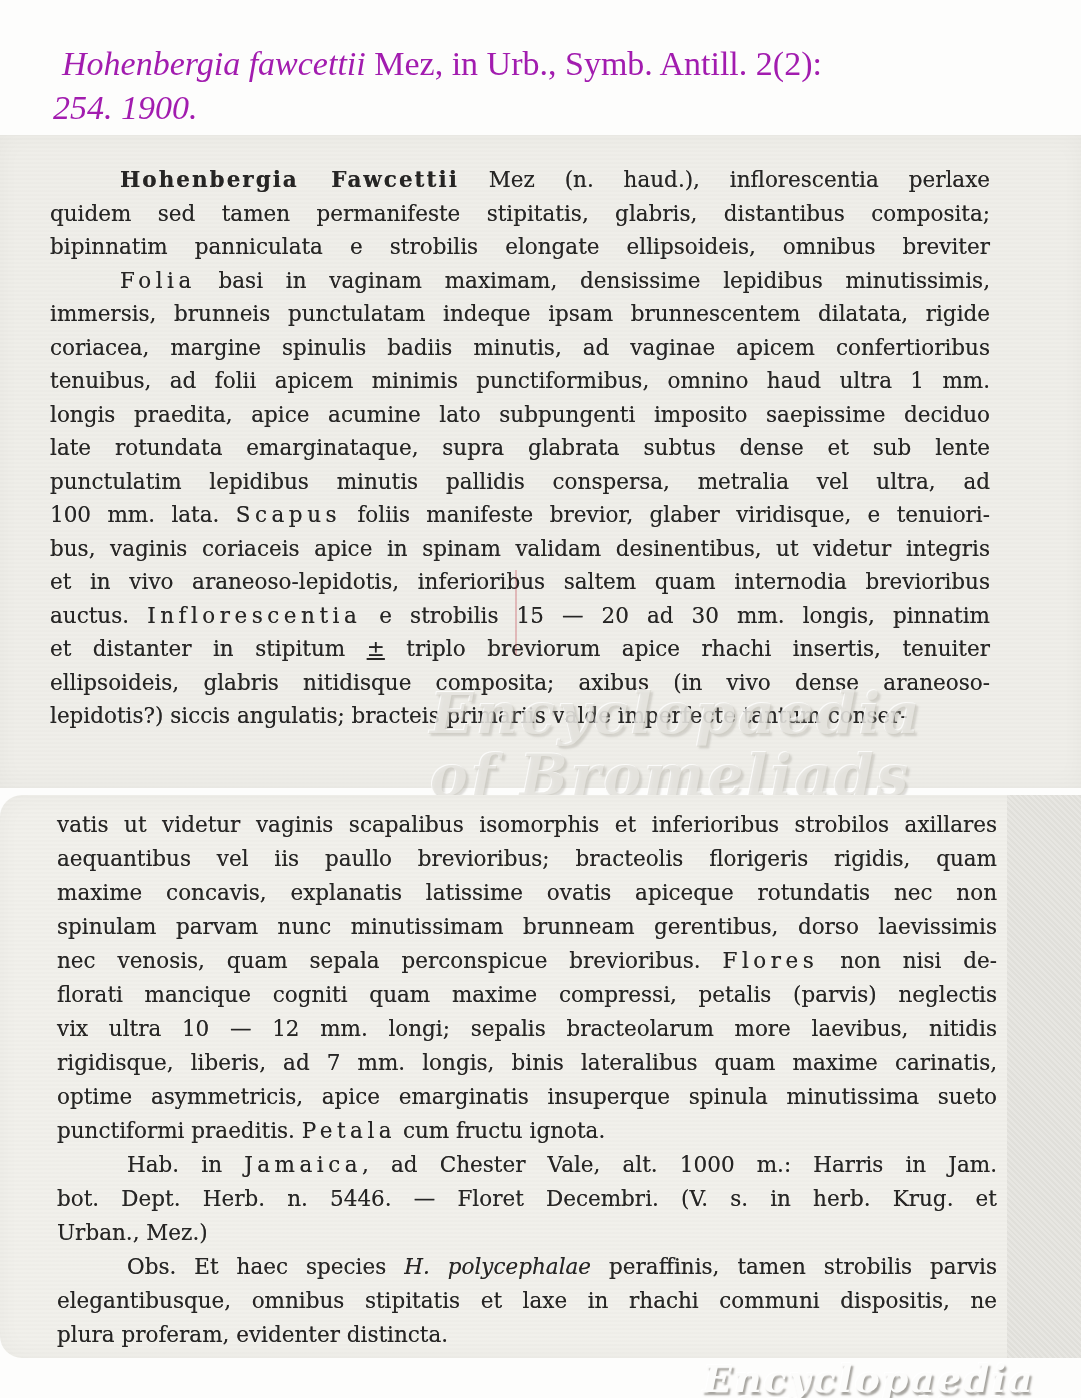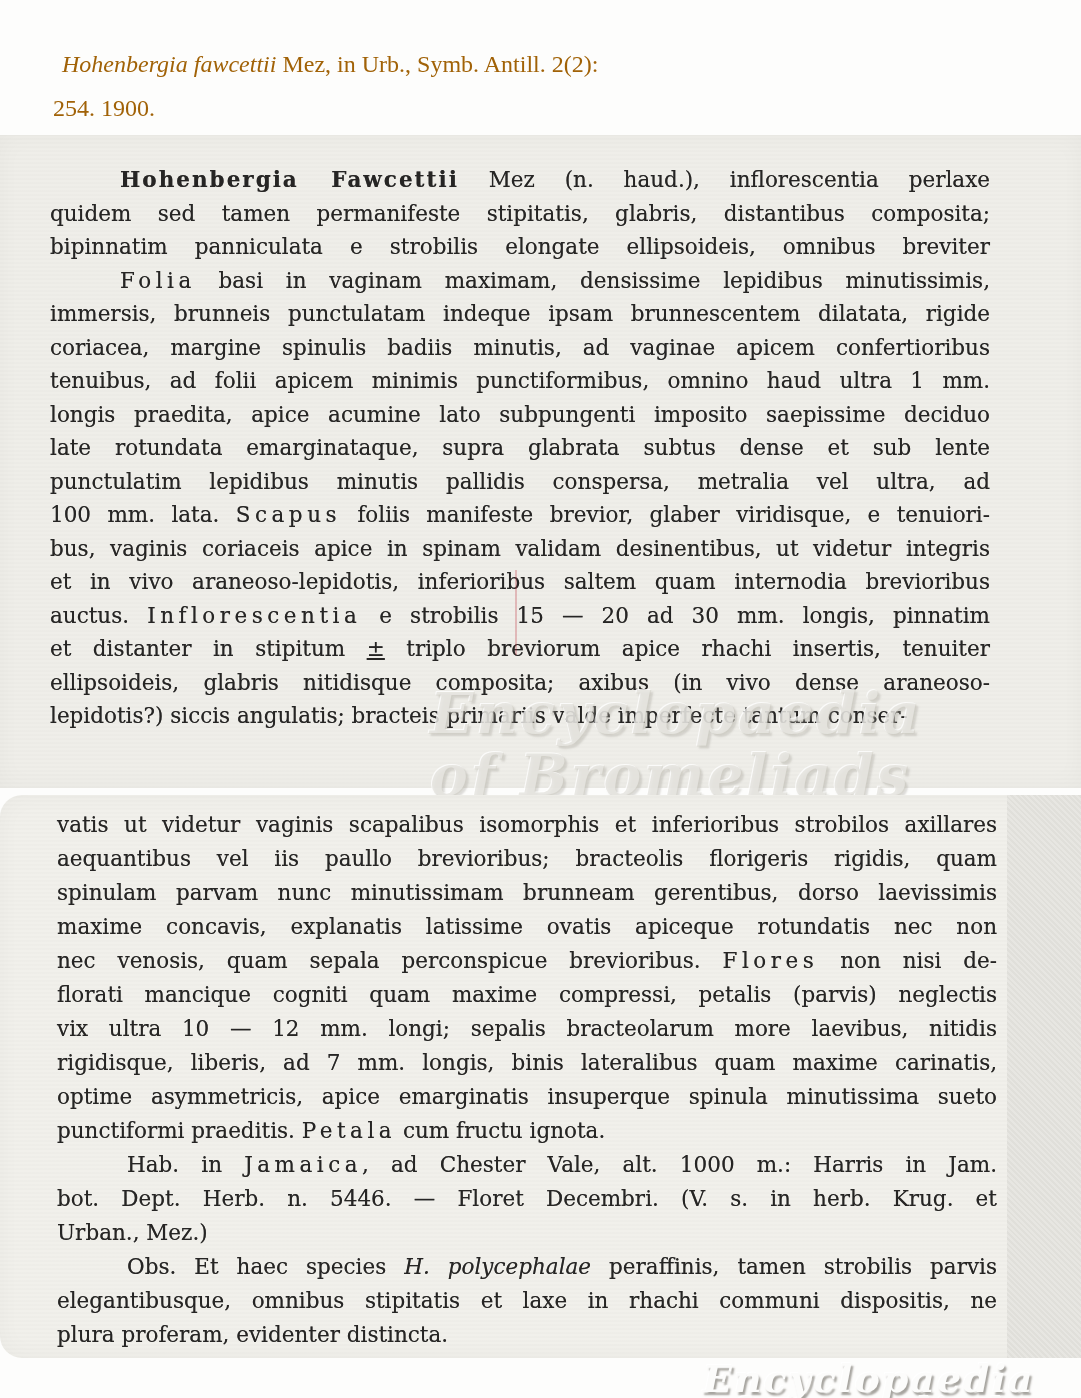--- a/index.html
+++ b/index.html
@@ -1,23 +1,23 @@
 <!DOCTYPE html>
 <html><head>
 <meta charset="utf-8">
 <style>
   html,body{margin:0;padding:0;}
   body{width:1081px;height:1398px;background:#fdfdfc;position:relative;overflow:hidden;
        font-family:"Liberation Serif", serif;}
 
   
-  .header{position:absolute;left:62px;top:42px;width:960px;color:#a16207;
-          font-size:24px;line-height:44px;font-family:"Liberation Serif", serif;}
+  .header{position:absolute;left:62px;top:42px;width:960px;color:#a21caf;
+          font-size:34px;line-height:44px;font-family:"Liberation Serif", serif;}
   .header .it{font-style:italic;}
-  .header .l2{margin-left:-9px;}
+  .header .l2{margin-left:-9px;font-style:italic;}
 
   
   .scan{position:absolute;left:0;width:1081px;
         background:
           repeating-linear-gradient(0deg, rgba(0,0,0,0.012) 0 2px, rgba(255,255,255,0.015) 2px 4px),
           #efeee9;
         box-shadow:inset 0 0 25px rgba(0,0,0,0.03);}
   .scan1{top:135px;height:653px;}
   .scan2{top:795px;height:563px;background:
           repeating-linear-gradient(0deg, rgba(0,0,0,0.012) 0 2px, rgba(255,255,255,0.015) 2px 4px),
@@ -86,22 +86,22 @@
     <span class="w1">Encyclopaedia</span>
     <span class="w2">of Bromeliads</span>
   </div>
 </div>
 
 <div class="scan scan2">
   <div class="edge-strip"></div>
   <div class="textcol" id="scanblock-1">
       <div class="line"><span>vatis ut videtur vaginis scapalibus isomorphis et inferioribus strobilos axillares</span></div>
       <div class="line"><span>aequantibus vel iis paullo brevioribus; bracteolis florigeris rigidis, quam</span></div>
+      <div class="line"><span>maxime concavis, explanatis latissime ovatis apiceque rotundatis nec non</span></div>
       <div class="line"><span>spinulam parvam nunc minutissimam brunneam gerentibus, dorso laevissimis</span></div>
-      <div class="line"><span>maxime concavis, explanatis latissime ovatis apiceque rotundatis nec non</span></div>
       <div class="line"><span>nec venosis, quam sepala perconspicue brevioribus. </span><span class="seg-sp">Flores</span><span> non nisi de-</span></div>
       <div class="line"><span>florati mancique cogniti quam maxime compressi, petalis (parvis) neglectis</span></div>
       <div class="line"><span>vix ultra 10 — 12 mm. longi; sepalis bracteolarum more laevibus, nitidis</span></div>
       <div class="line"><span>rigidisque, liberis, ad 7 mm. longis, binis lateralibus quam maxime carinatis,</span></div>
       <div class="line"><span>optime asymmetricis, apice emarginatis insuperque spinula minutissima sueto</span></div>
       <div class="line end"><span>punctiformi praeditis. </span><span class="seg-sp">Petala</span><span> cum fructu ignota.</span></div>
       <div class="line ind"><span>Hab. in </span><span class="seg-sp">Jamaica</span><span>, ad Chester Vale, alt. 1000 m.: Harris in Jam.</span></div>
       <div class="line"><span>bot. Dept. Herb. n. 5446. — Floret Decembri. (V. s. in herb. Krug. et</span></div>
       <div class="line end"><span>Urban., Mez.)</span></div>
       <div class="line ind"><span>Obs. Et haec species </span><span class="seg-i">H. polycephalae</span><span> peraffinis, tamen strobilis parvis</span></div>

